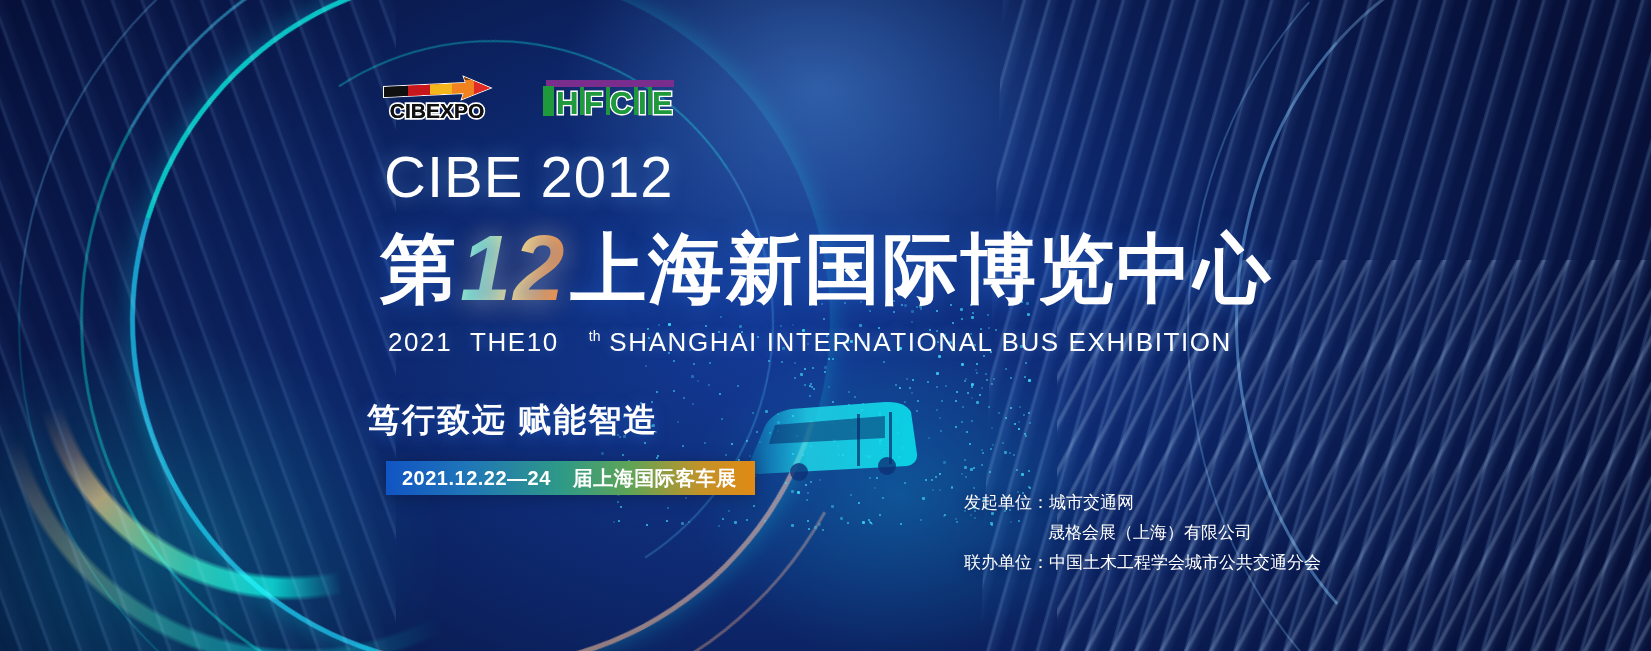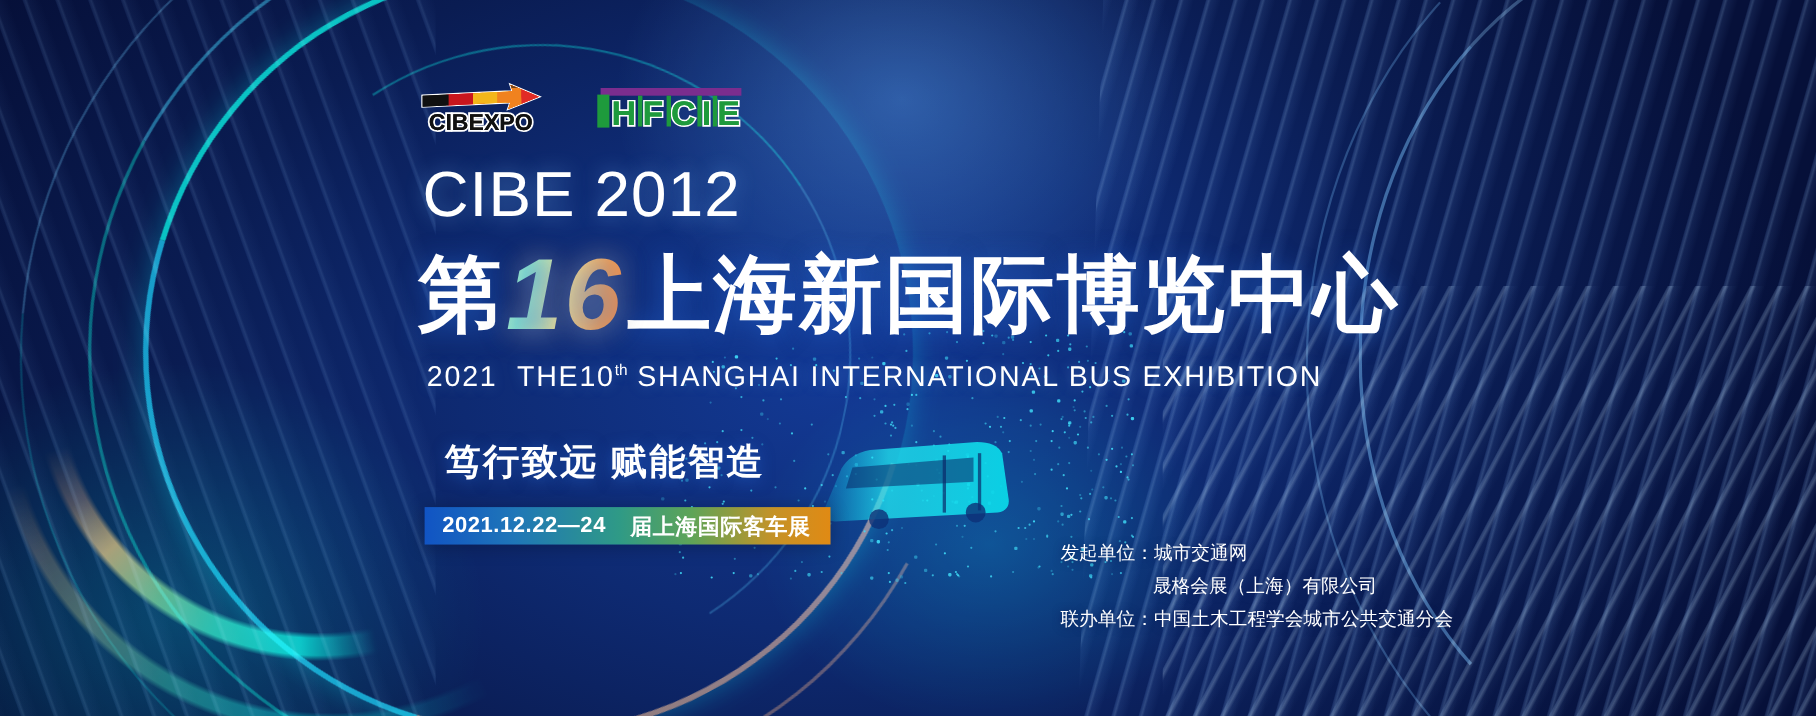--- a/index.html
+++ b/index.html
@@ -191,24 +191,24 @@
     filter:drop-shadow(0 0 12px rgba(255,170,70,.35));
     transform:translateY(4px);
   }
 
   .subtitle{
     position:absolute;left:388px;top:327px;
     font-size:26px;letter-spacing:1.6px;
     color:#ffffff;font-weight:400;white-space:nowrap;
     text-shadow:0 0 12px rgba(110,180,255,.35);
   }
-  .subtitle sup{font-size:14px;vertical-align:super;letter-spacing:0;}
+  .subtitle sup{font-size:14px;vertical-align:super;letter-spacing:0;margin-left:30px;}
 
   .slogan{
-    position:absolute;left:404px;top:398px;
+    position:absolute;left:367px;top:398px;
     font-size:33px;letter-spacing:2px;
     color:#ffffff;font-weight:700;white-space:nowrap;
     text-shadow:0 2px 14px rgba(40,110,220,.55);
   }
 
   .datebar{
     position:absolute;left:386px;top:461px;
     height:34px;padding:0 18px 0 16px;
     display:flex;align-items:center;gap:22px;
     background:linear-gradient(90deg,#1154c4 0%,#1f76b8 22%,#2f9a86 48%,#5fa457 66%,#c59227 86%,#e08a14 100%);
@@ -665,21 +665,21 @@
           <rect x="108" y="10" width="4" height="28" fill="#1e9a3c"></rect>
         </svg>
         
       </div>
     </div>
 
     <div class="main-title">CIBE 2012</div>
 
     <div class="headline">
       <span>第</span>
-      <span class="num">16</span>
+      <span class="num">12</span>
       <span>上海新国际博览中心</span>
     </div>
 
     <div class="subtitle">
       <span>2021</span>&nbsp;&nbsp;<span>THE10</span><sup>th</sup>&nbsp;<span>SHANGHAI INTERNATIONAL BUS EXHIBITION</span>
     </div>
 
     <div class="slogan">笃行致远 赋能智造</div>
 
     <div class="bus">

